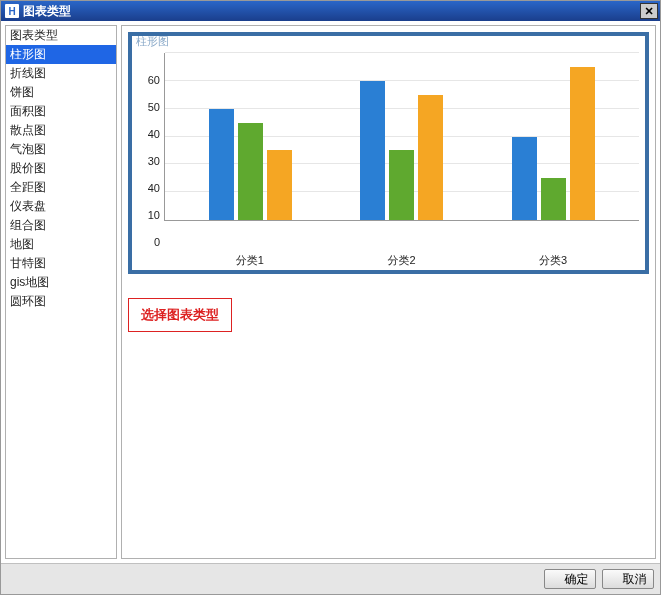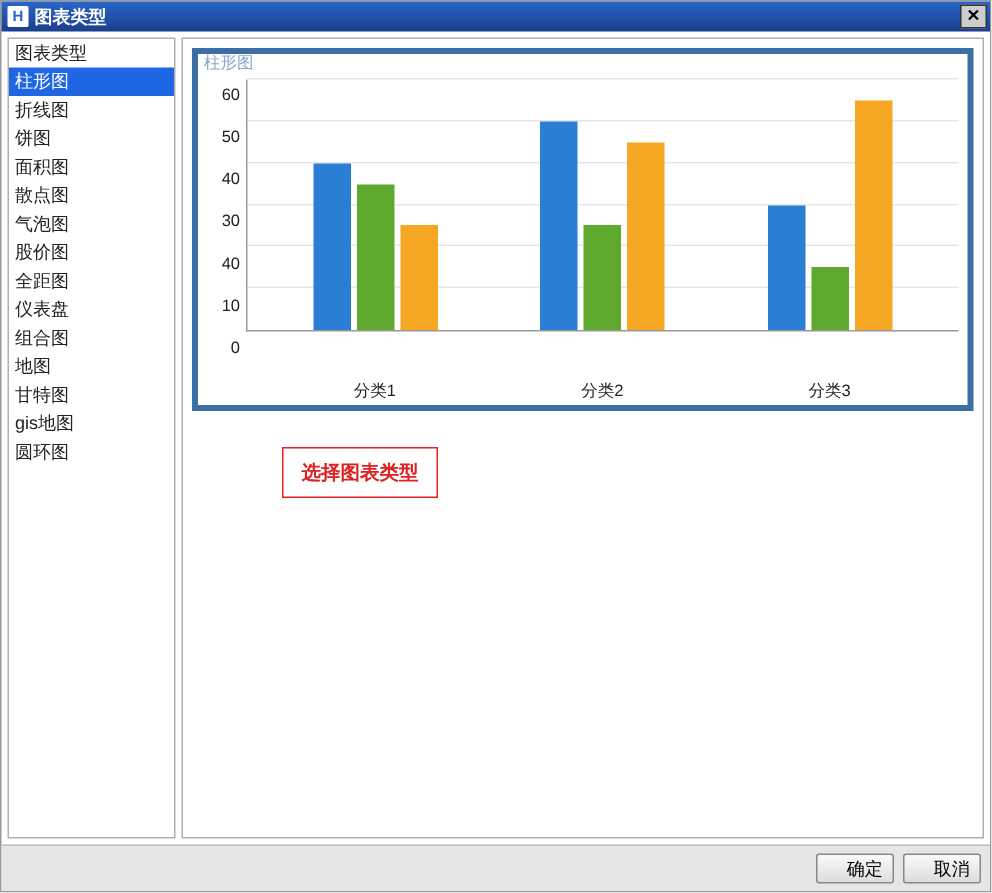--- a/index.html
+++ b/index.html
@@ -123,20 +123,21 @@
     height: 180px;
   }
   .y-tick {
     text-align: right;
     padding-right: 4px;
     font-size: 11px;
     color: #222;
     line-height: 1;
     transform: translateY(50%);
     position: relative;
+    margin-top: 16px;
   }
   .plot-wrap {
     flex: 1;
     display: flex;
     flex-direction: column;
     gap: 28px;
   }
   .plot {
     height: 180px;
     border-left: 1px solid #999;
@@ -175,21 +176,20 @@
     width: 90px;
     text-align: center;
   }
   .instruction-box {
     border: 1px solid #d22;
     color: #d22;
     font-weight: bold;
     font-size: 13px;
     padding: 7px 12px;
     align-self: flex-start;
-    margin-left: 60px;
   }
   .footer {
     height: 30px;
     background: #e6e6e6;
     display: flex;
     justify-content: flex-end;
     align-items: center;
     gap: 6px;
     padding: 0 6px;
     border-top: 1px solid #c0c0c0;

